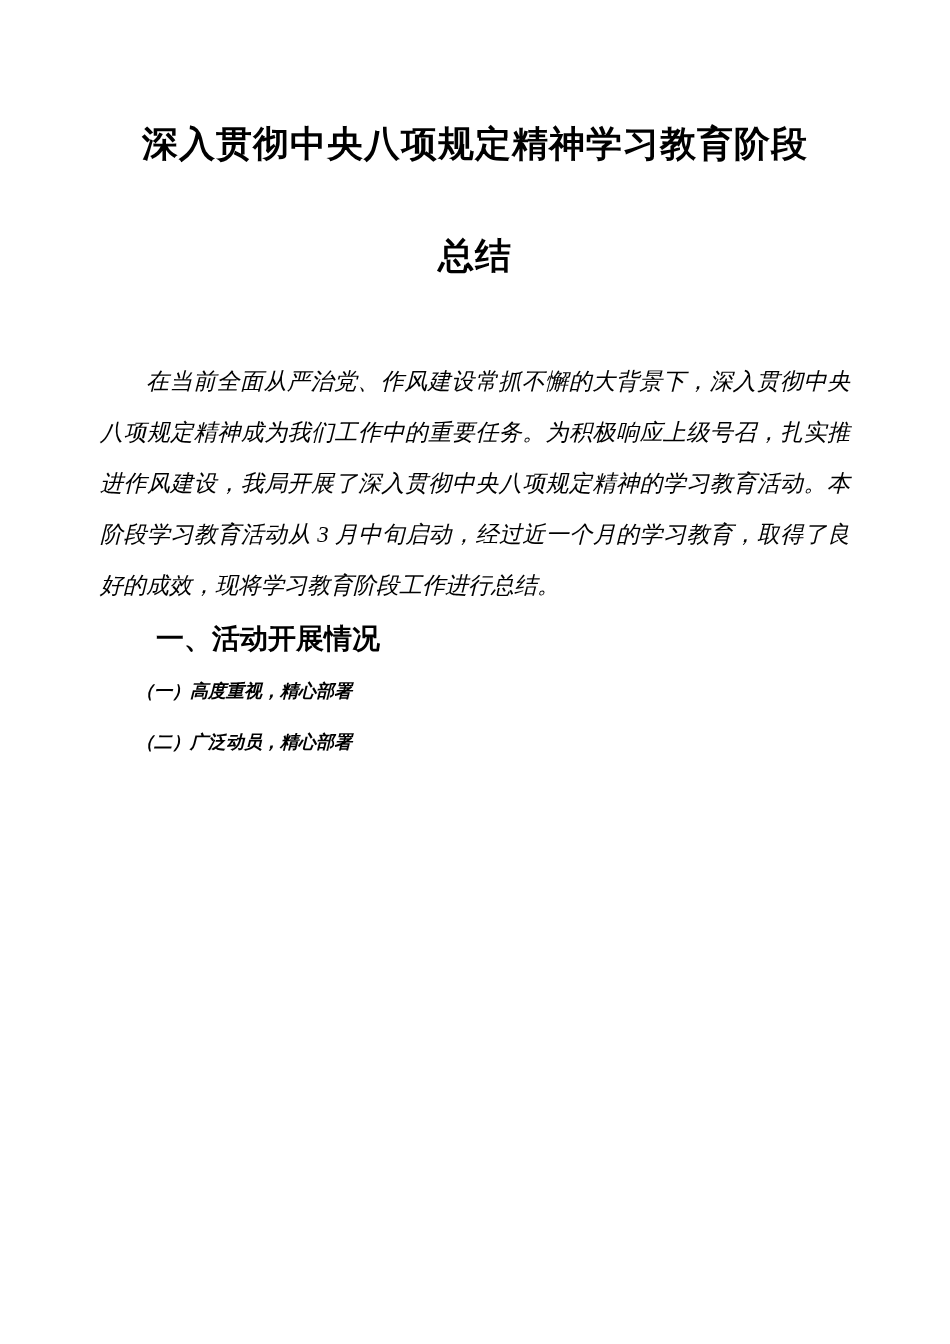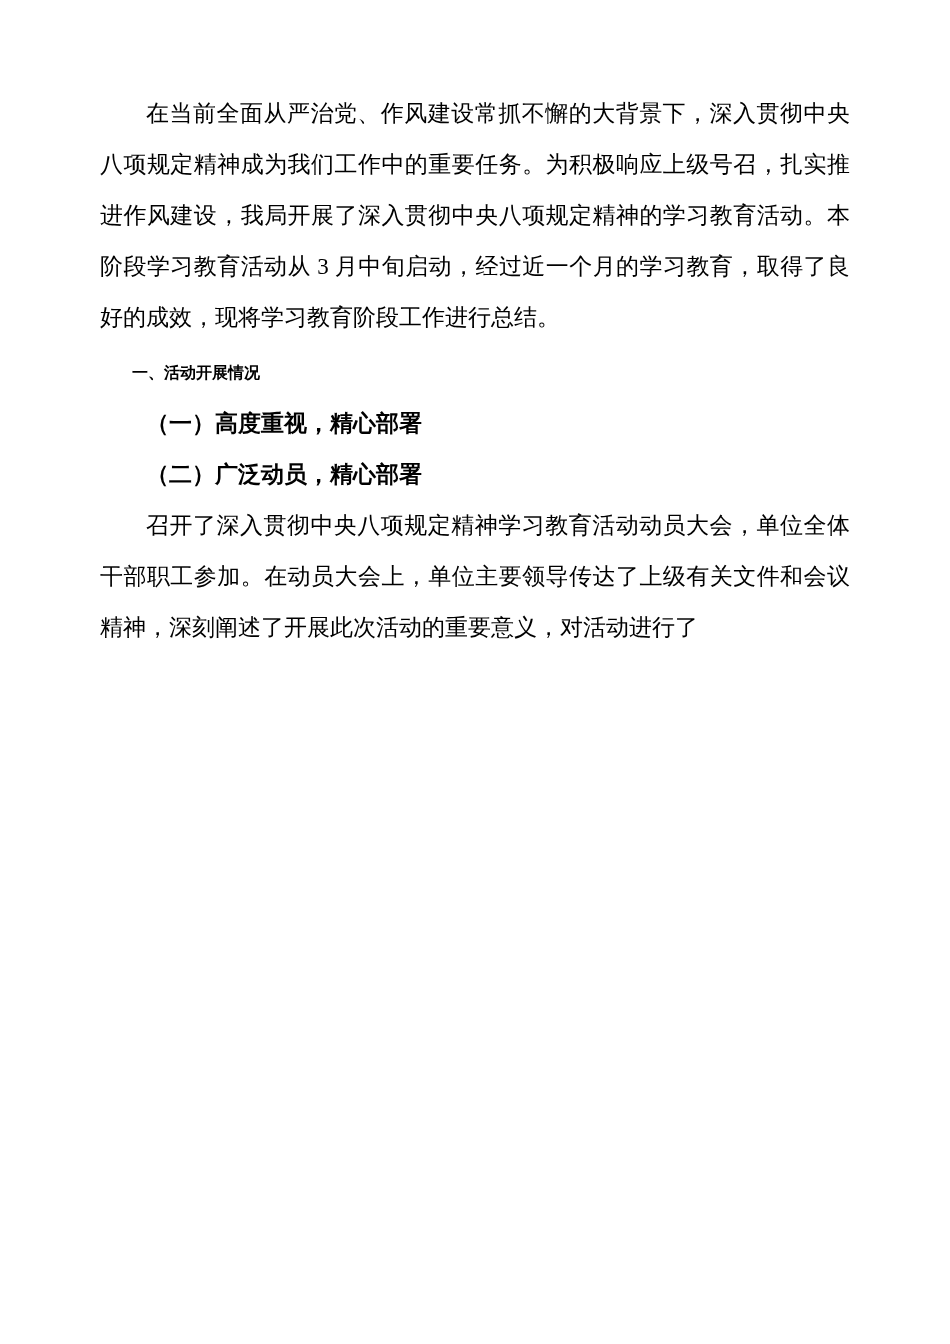--- a/index.html
+++ b/index.html
@@ -33,48 +33,53 @@
   .title-line {
     display: block;
   }
   .body-para {
     margin: 0;
     font-size: 23px;
     line-height: 51px;
     text-align: justify;
     text-indent: 2em;
     font-family: "Liberation Serif", serif;
+    font-style: italic;
   }
   .section-heading {
     margin: 4px 0 0 0;
-    font-size: 16px;
+    font-size: 28px;
     line-height: 51px;
     font-weight: bold;
     text-indent: 2em;
-    font-family: Liberation Sans, sans-serif;
+    font-family: Liberation Mono, monospace;
   }
   .sub-heading {
     margin: 0;
-    font-size: 23px;
+    font-size: 18px;
     line-height: 51px;
     font-weight: bold;
     text-indent: 2em;
     font-family: "Liberation Serif", serif;
+    font-style: italic;
   }
 </style>
 </head>
 <body>
 
 <div class="page">
 
+  <h1 class="doc-title">
+    <span class="title-line">深入贯彻中央八项规定精神学习教育阶段</span>
+    <span class="title-line">总结</span>
+  </h1>
 
   <p class="body-para">在当前全面从严治党、作风建设常抓不懈的大背景下，深入贯彻中央八项规定精神成为我们工作中的重要任务。为积极响应上级号召，扎实推进作风建设，我局开展了深入贯彻中央八项规定精神的学习教育活动。本阶段学习教育活动从 3 月中旬启动，经过近一个月的学习教育，取得了良好的成效，现将学习教育阶段工作进行总结。</p>
 
   <h2 class="section-heading">一、活动开展情况</h2>
 
   <h3 class="sub-heading">（一）高度重视，精心部署</h3>
 
 
   <h3 class="sub-heading">（二）广泛动员，精心部署</h3>
 
-  <p class="body-para">召开了深入贯彻中央八项规定精神学习教育活动动员大会，单位全体干部职工参加。在动员大会上，单位主要领导传达了上级有关文件和会议精神，深刻阐述了开展此次活动的重要意义，对活动进行了</p>
 
 </div>
 
 </body></html>

